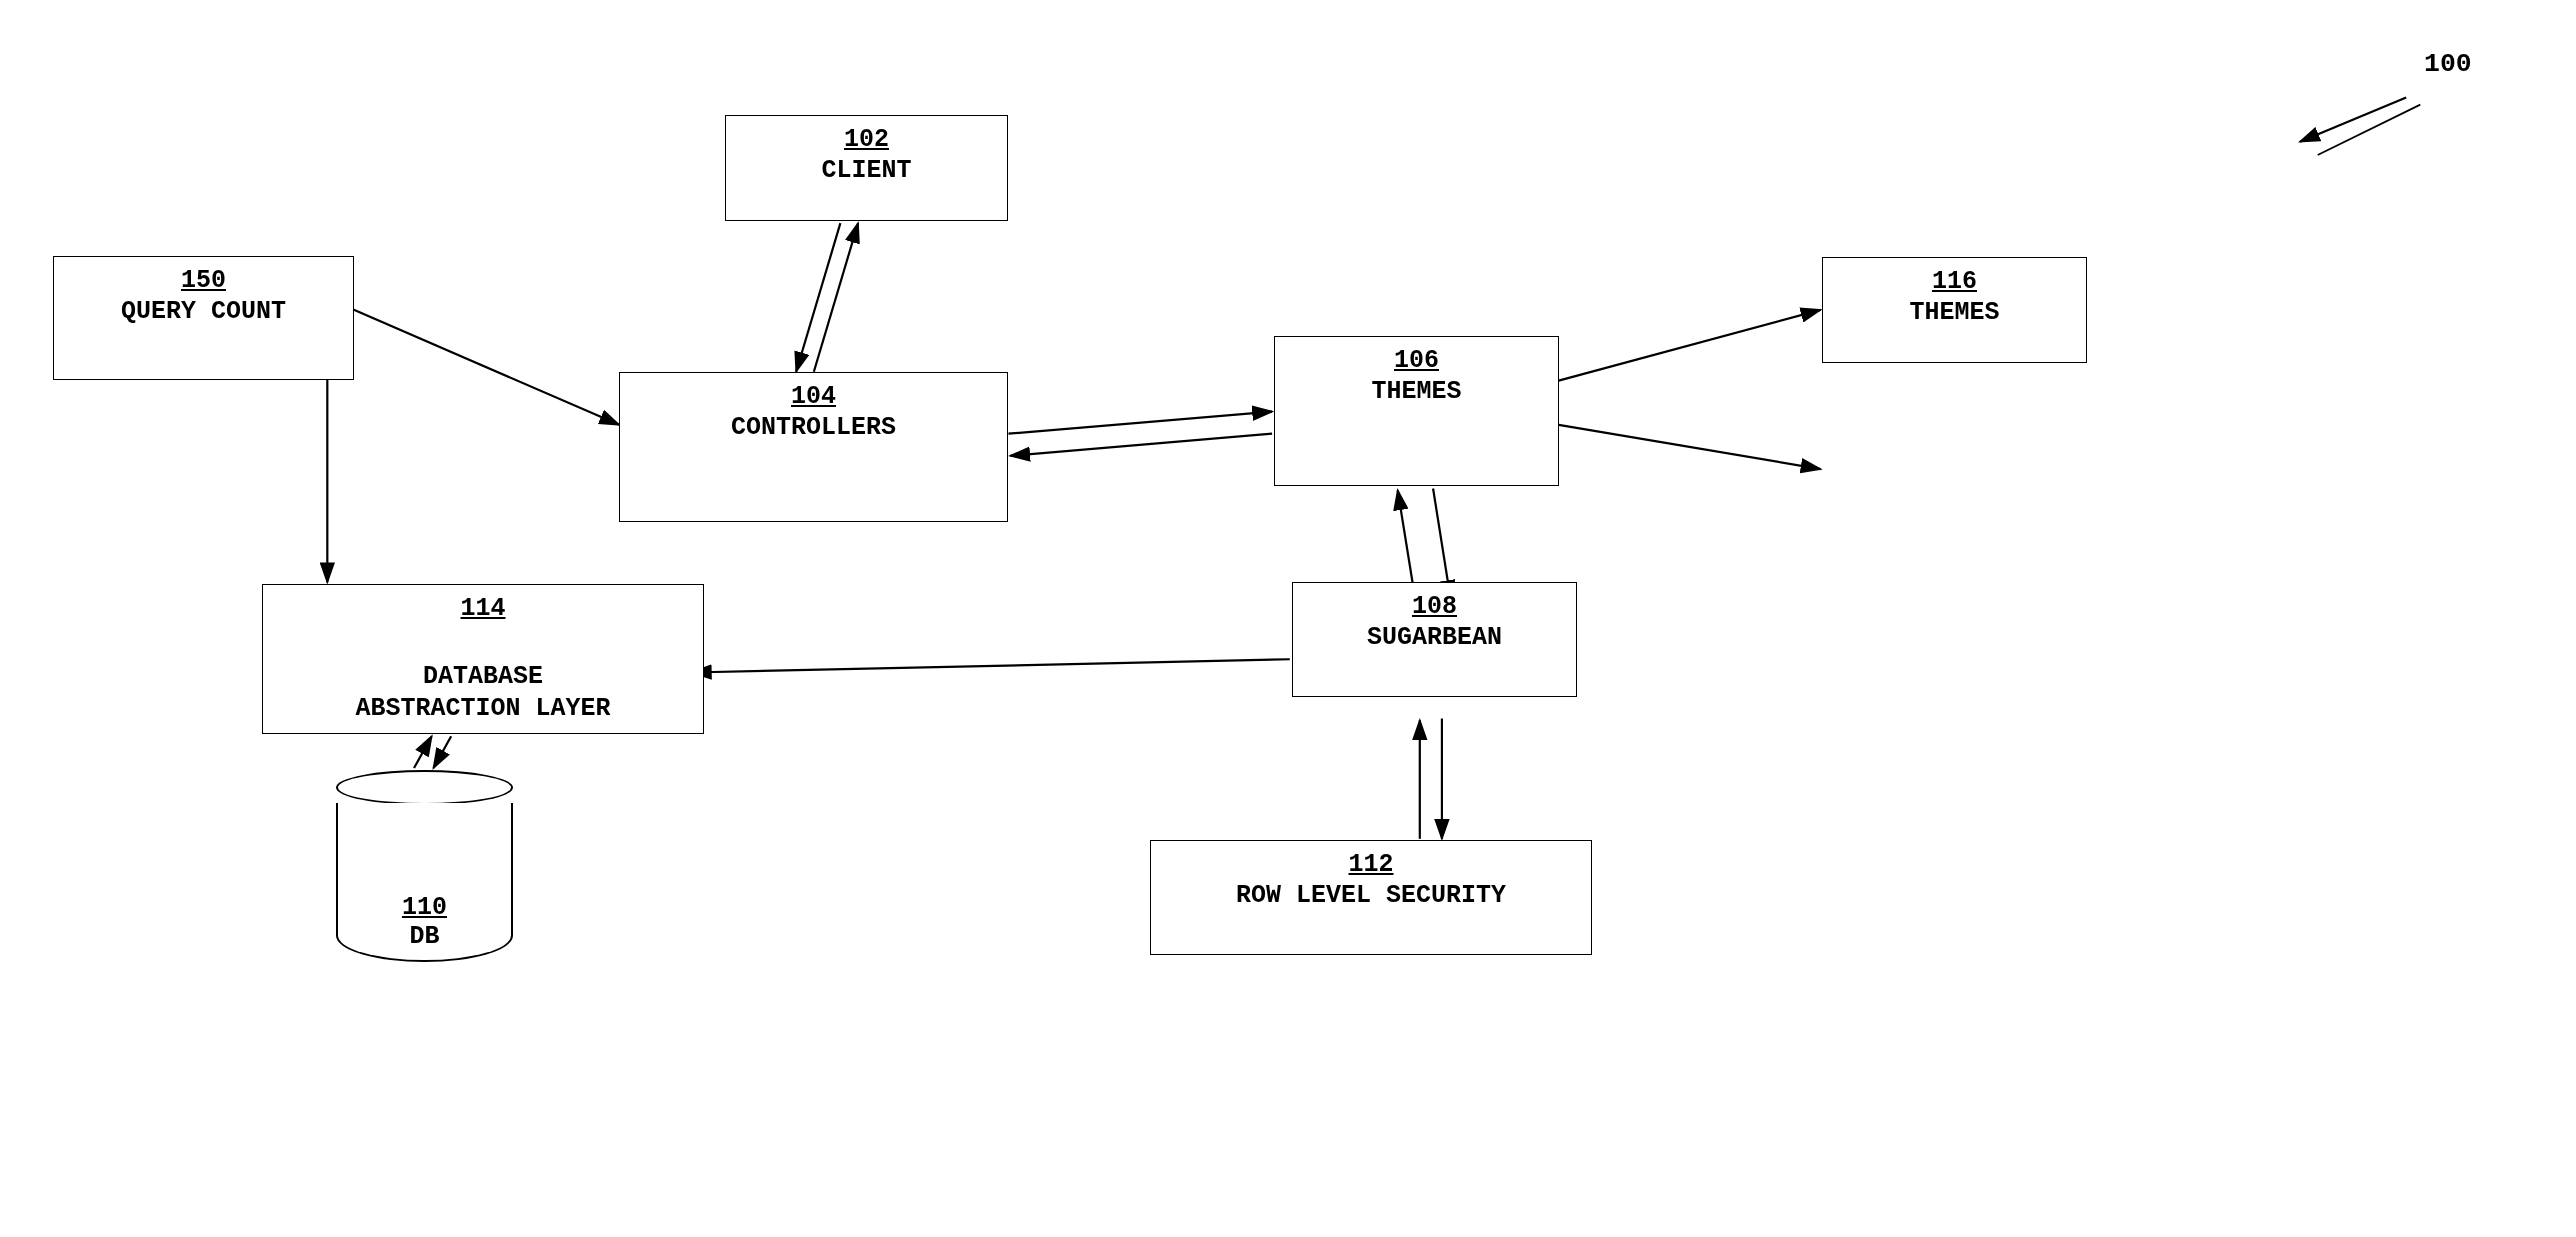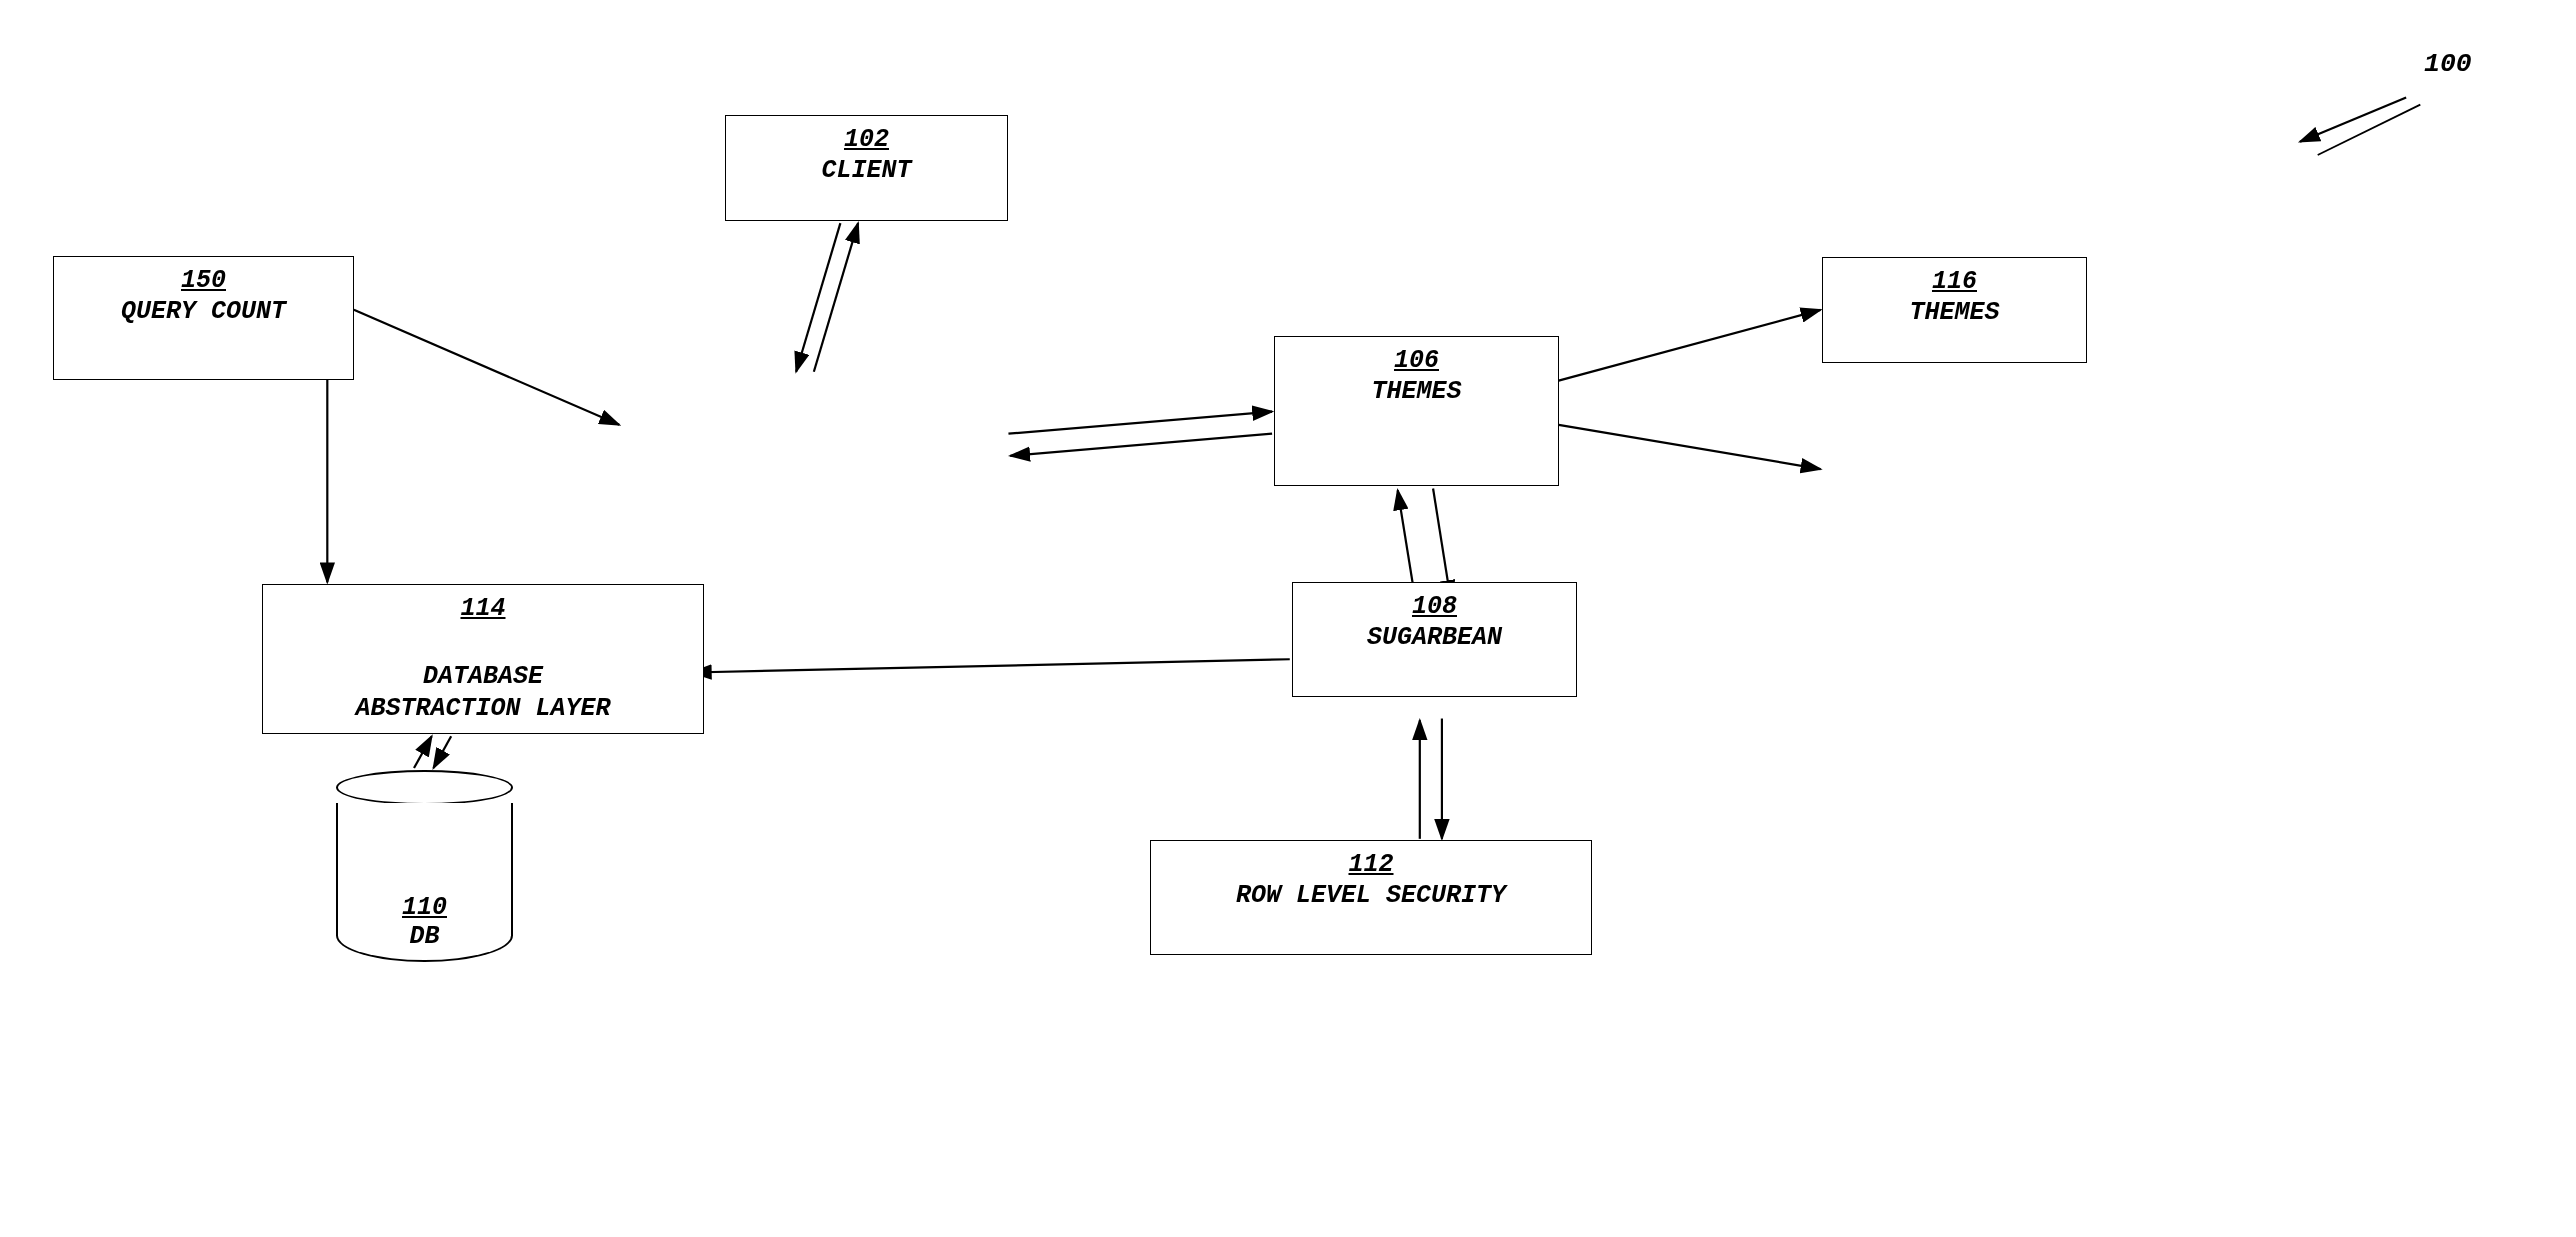--- a/index.html
+++ b/index.html
@@ -9,21 +9,20 @@
       width: 2576px;
       height: 1238px;
       position: relative;
       overflow: hidden;
     }
 
     .diagram-container {
       position: relative;
       width: 2116px;
       height: 1238px;
-      font-style: italic;
     }
 
     .box {
       position: absolute;
       border: 1.8px solid #000;
       background: #fff;
       display: flex;
       flex-direction: column;
       align-items: center;
       text-align: center;
@@ -157,20 +156,24 @@
 
   </svg>
 
   <div class="ref-number" style="left: 2424px; top: 49px;">100</div>
 
   <div class="box" style="left: 725px; top: 115px; width: 283px; height: 106px;">
     <span class="box-number">102</span>
     <span class="box-label">CLIENT</span>
   </div>
 
+  <div class="box" style="left: 619px; top: 372px; width: 389px; height: 150px;">
+    <span class="box-number">104</span>
+    <span class="box-label">CONTROLLERS</span>
+  </div>
 
   <div class="box" style="left: 1274px; top: 336px; width: 285px; height: 150px;">
     <span class="box-number">106</span>
     <span class="box-label">THEMES</span>
   </div>
 
   <div class="box" style="left: 1292px; top: 582px; width: 285px; height: 115px;">
     <span class="box-number">108</span>
     <span class="box-label">SUGARBEAN</span>
   </div>

